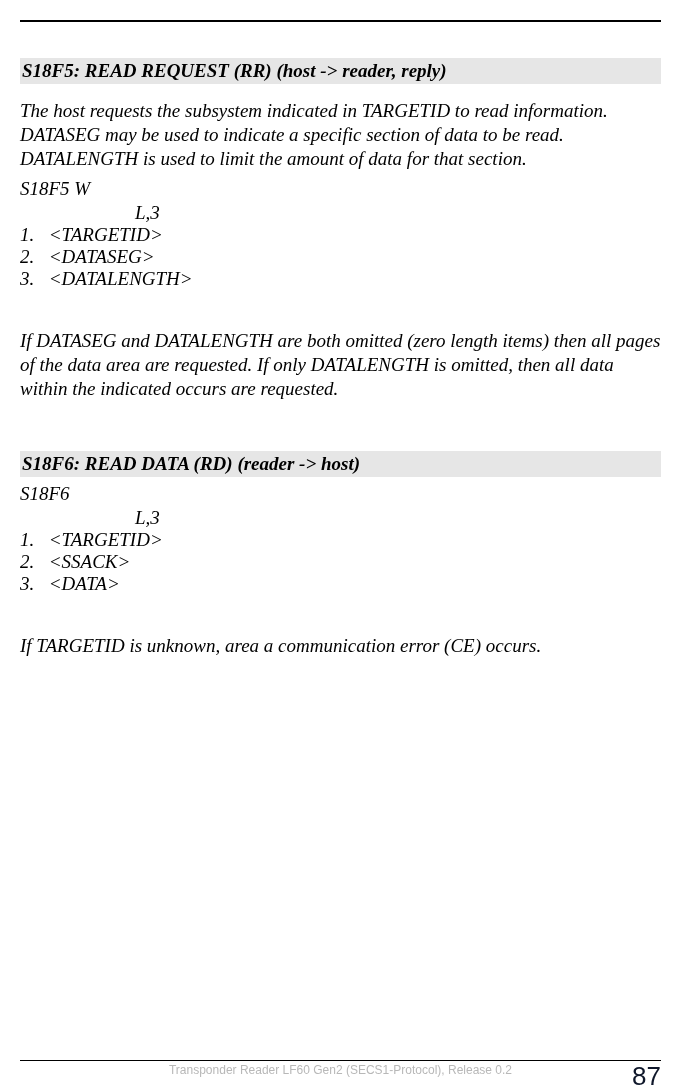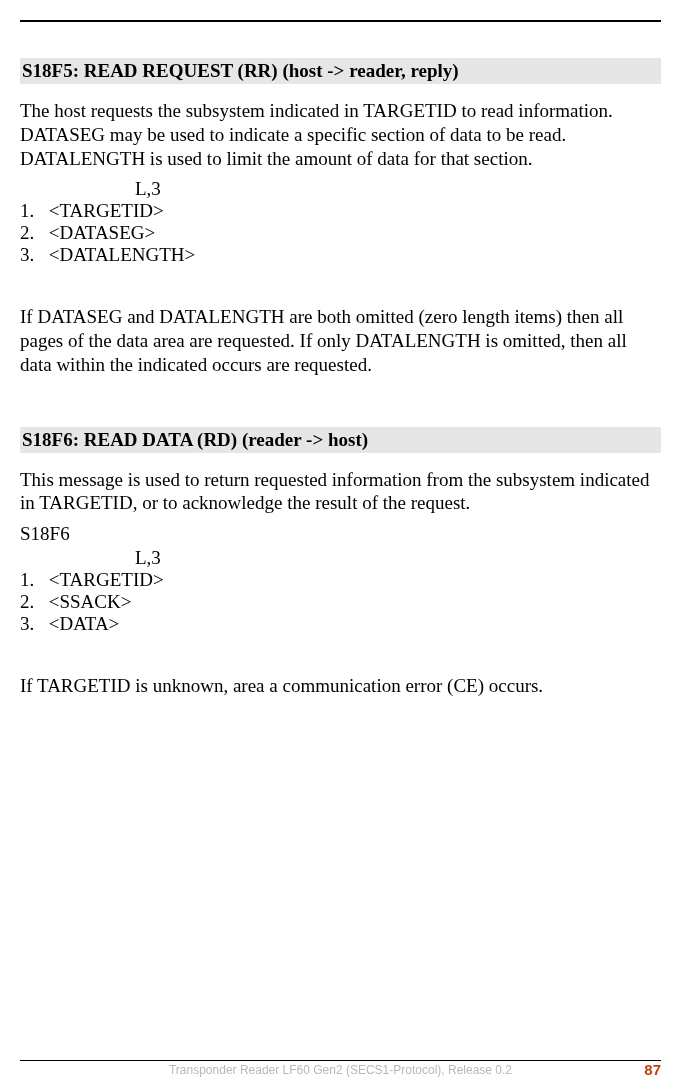--- a/index.html
+++ b/index.html
@@ -8,20 +8,21 @@
       color: #000;
       margin: 0;
       padding: 0;
       width: 681px;
       height: 1091px;
       position: relative;
       background: #fff;
     }
     .content {
       padding: 20px 20px 0 20px;
+      font-style: italic;
     }
     .top-rule {
       border-top: 2px solid #000;
       margin: 0 0 36px 0;
     }
     .section-heading {
       background: #e6e6e6;
       font-weight: bold;
       padding: 2px 2px;
       margin: 0 0 4px 0;
@@ -69,36 +70,36 @@
     }
     .footer-text {
       color: #b8b8b8;
       font-family: Arial, Helvetica, sans-serif;
       font-size: 12px;
       text-align: center;
       flex: 1;
     }
     .page-num {
       font-family: Arial, Helvetica, sans-serif;
-      font-size: 15px;
-      color: #c2410c;
+      font-size: 26px;
+      color: #0f172a;
       position: absolute;
       right: 0;
       top: -2px;
-      font-weight: bold;
     }
   </style>
 </head>
 <body>
 
 <div class="content">
   <div class="top-rule"></div>
 
   <div class="section-heading">S18F5:  READ REQUEST (RR)  (host -&gt; reader, reply)</div>
   <p class="para">The host requests the subsystem indicated in TARGETID to read information. DATASEG may be used to indicate a specific section of data to be read. DATALENGTH is used to limit the amount of data for that section.</p>
+  <div class="msg-code">S18F5 W</div>
   <div class="list-header">L,3</div>
   <ul class="numbered-list">
     <li class="item">
       <span class="num">1.</span>
       <span>&lt;TARGETID&gt;</span>
     </li>
     <li class="item">
       <span class="num">2.</span>
       <span>&lt;DATASEG&gt;</span>
     </li>
@@ -106,21 +107,20 @@
       <span class="num">3.</span>
       <span>&lt;DATALENGTH&gt;</span>
     </li>
   </ul>
   <div class="spacer-small"></div>
   <p class="para">If DATASEG and DATALENGTH are both omitted (zero length items) then all pages of the data area are requested. If only DATALENGTH is omitted, then all data within the indicated occurs are requested.</p>
 
   <div class="spacer-med"></div>
 
   <div class="section-heading">S18F6:  READ DATA (RD)  (reader -&gt; host)</div>
-  <p class="para">This message is used to return requested information from the subsystem indicated in TARGETID, or to acknowledge the result of the request.</p>
   <div class="msg-code">S18F6</div>
   <div class="list-header">L,3</div>
   <ul class="numbered-list">
     <li class="item">
       <span class="num">1.</span>
       <span>&lt;TARGETID&gt;</span>
     </li>
     <li class="item">
       <span class="num">2.</span>
       <span>&lt;SSACK&gt;</span>

